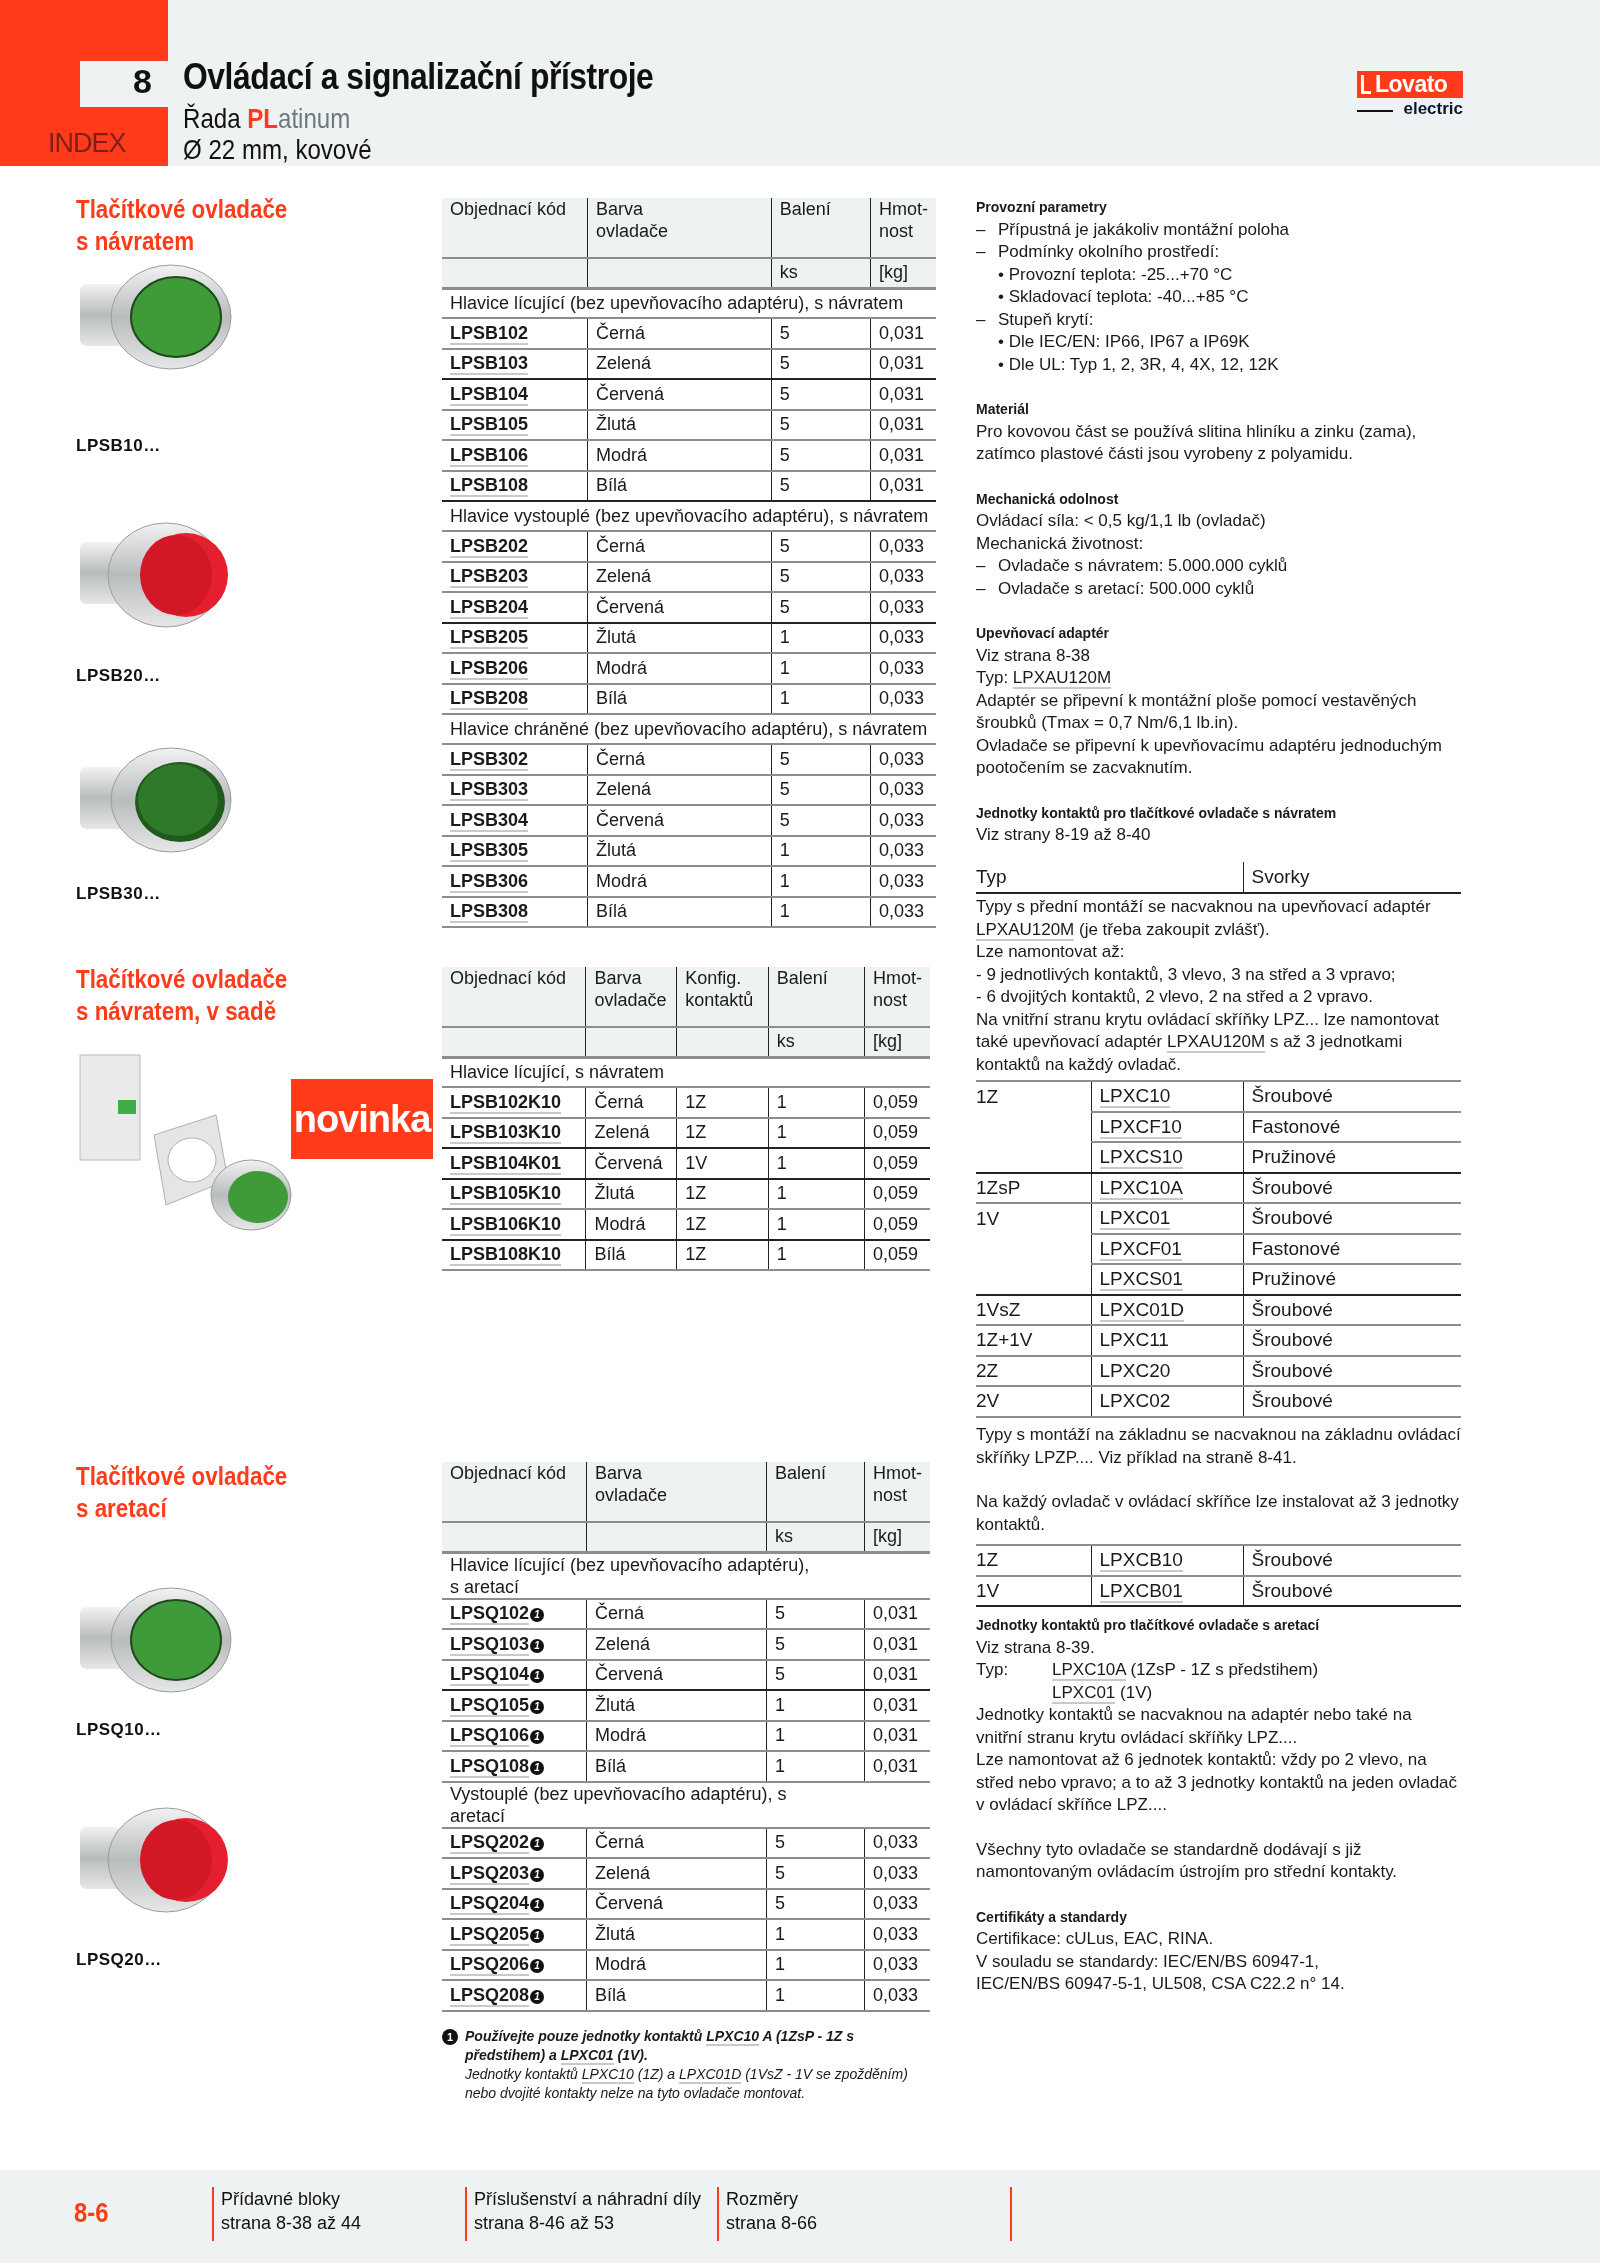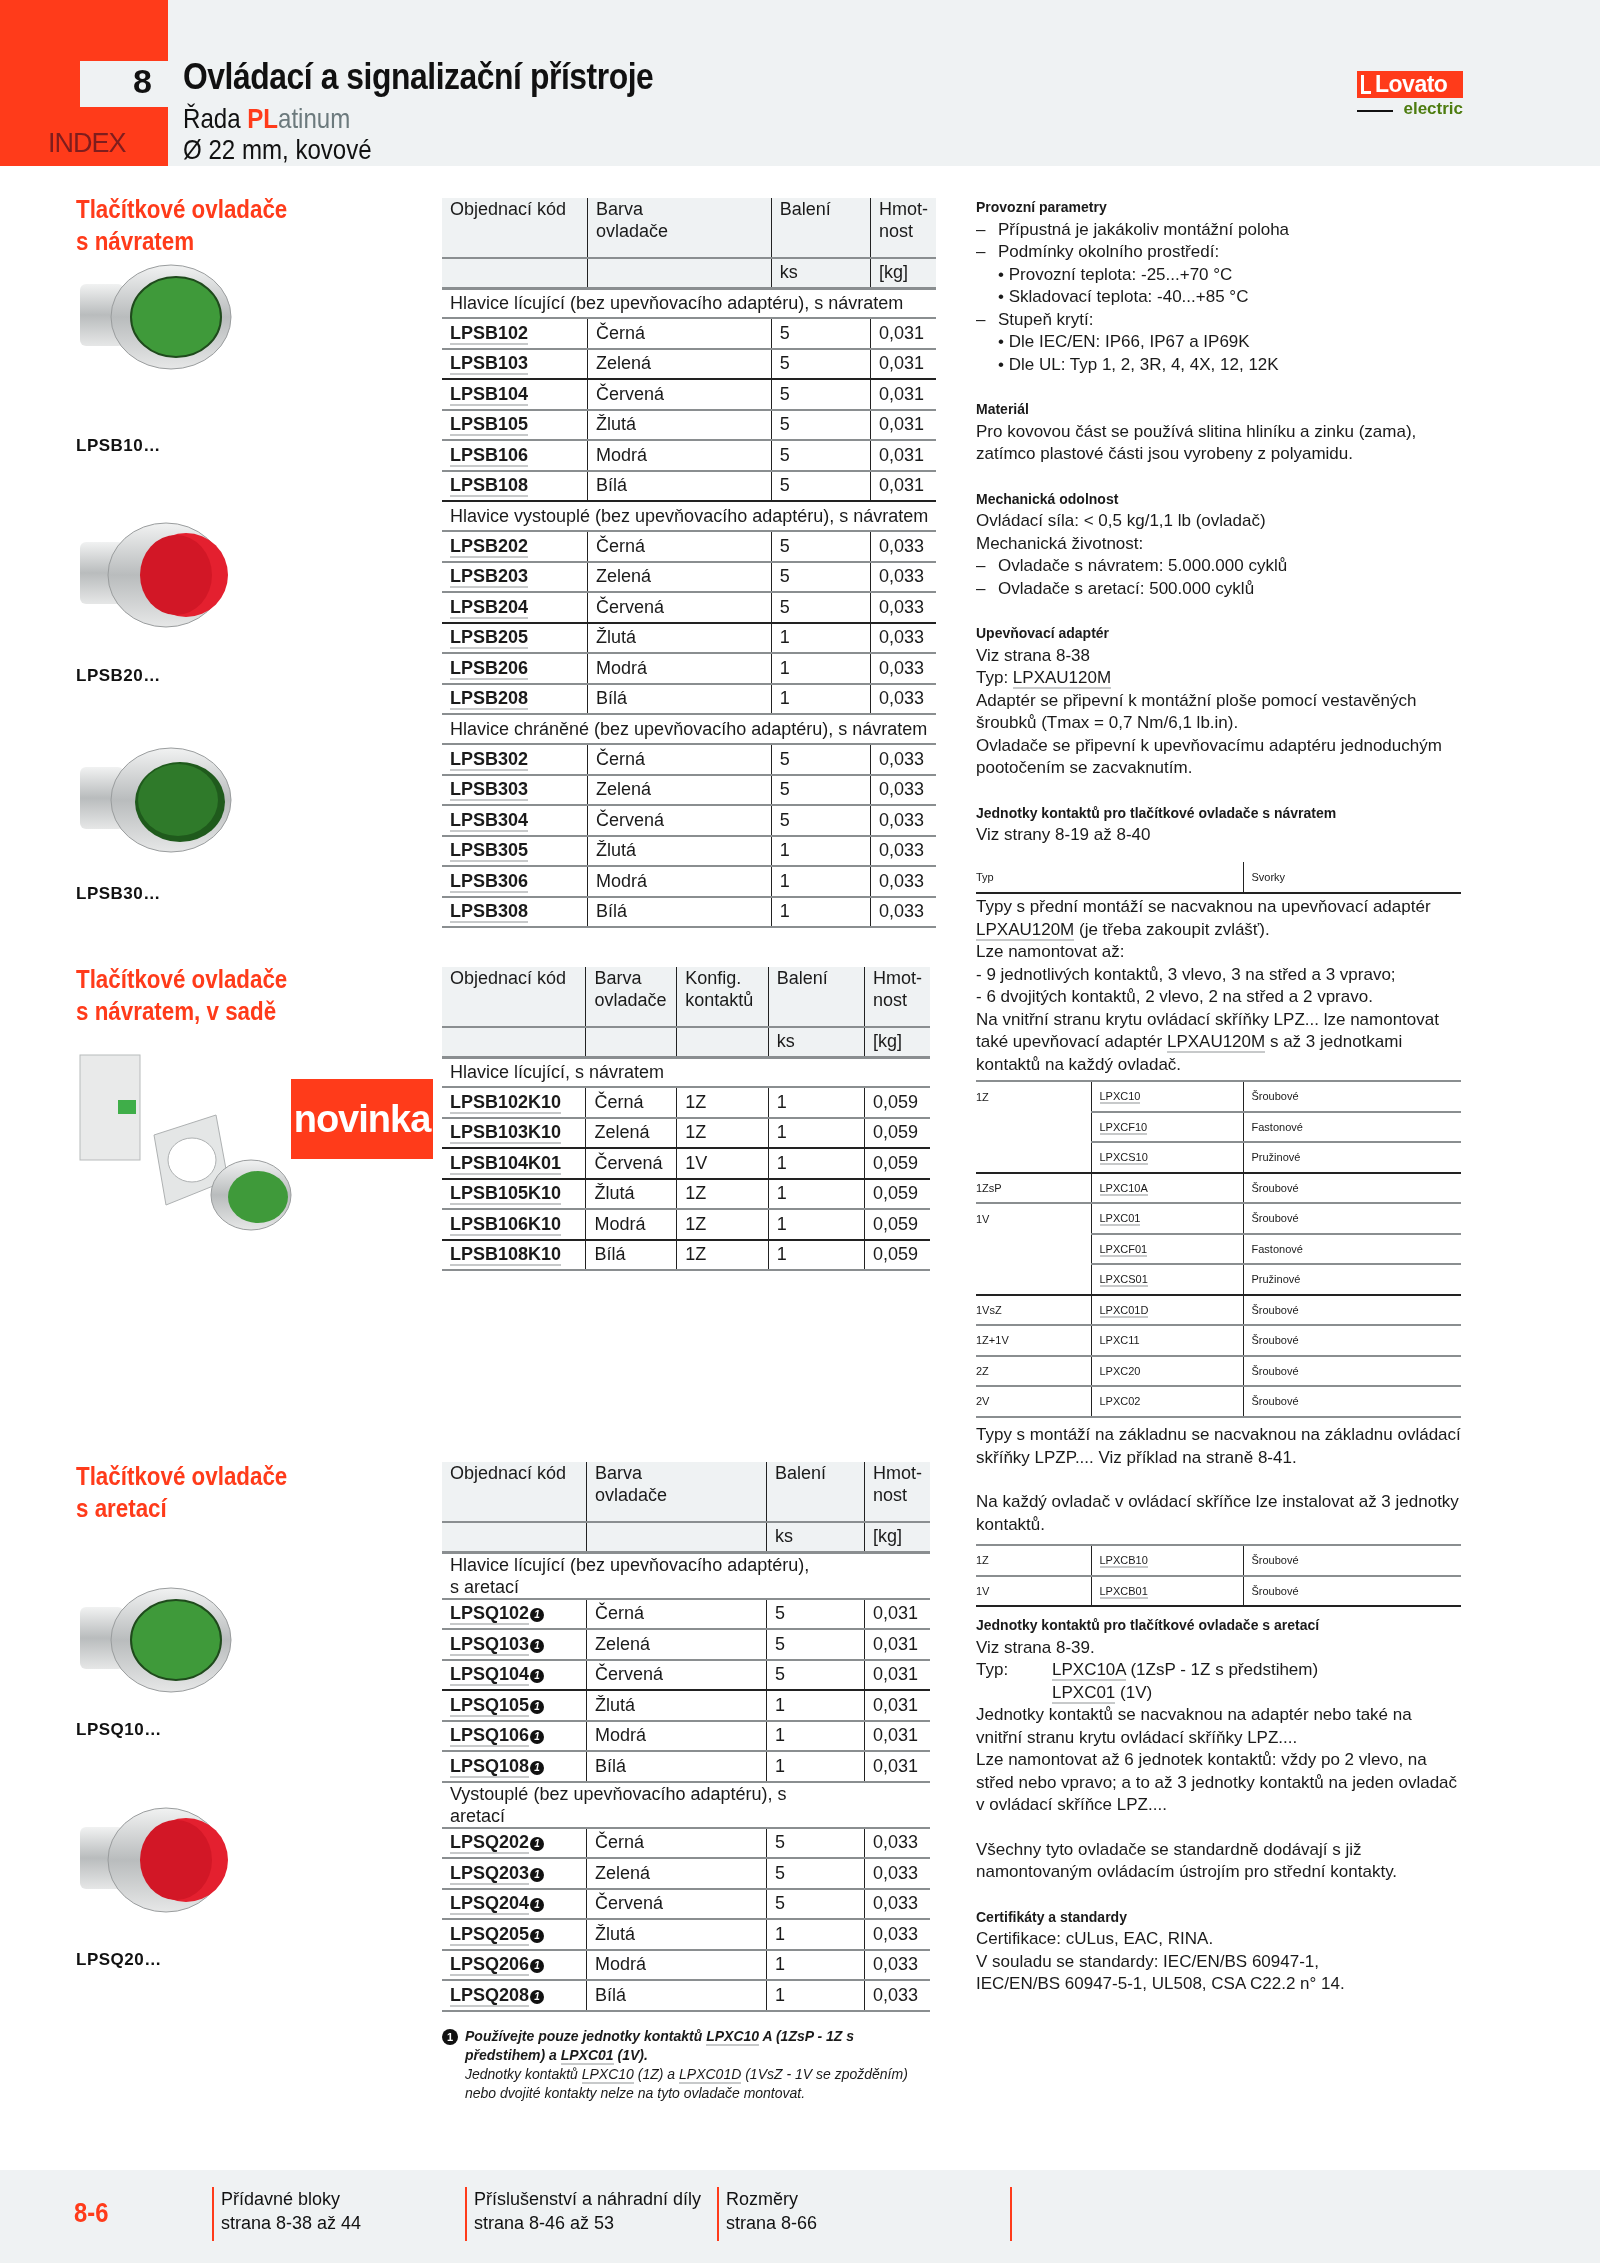--- a/index.html
+++ b/index.html
@@ -13,21 +13,21 @@
   .chapter-num { position: absolute; left: 133px; top: 62px; font-size: 34px; font-weight: bold; color: #111; font-family: "Liberation Sans", sans-serif; }
   .index-label { position: absolute; left: 48px; top: 128px; font-size: 27px; color: #7f1d1d; letter-spacing: -1px; }
   .title { position: absolute; left: 183px; top: 56px; font-size: 37px; font-weight: bold; color: #111; letter-spacing: -0.5px; transform: scaleX(0.86); transform-origin: left top; white-space: nowrap; }
   .subtitle1 { position: absolute; left: 183px; top: 103px; font-size: 28px; color: #111; transform: scaleX(0.86); transform-origin: left top; white-space: nowrap; }
   .subtitle1 .pl { color: #ff3b1a; font-weight: bold; }
   .subtitle1 .atinum { color: #6c7a7d; }
   .subtitle2 { position: absolute; left: 183px; top: 134px; font-size: 28px; color: #111; transform: scaleX(0.86); transform-origin: left top; white-space: nowrap; }
 
   .logo { position: absolute; left: 1357px; top: 71px; width: 106px; height: 27px; background: #ff3b1a; color: #fff; font-weight: bold; font-size: 23px; line-height: 27px; padding-left: 18px; letter-spacing: -0.5px; }
   .logo-mark { position: absolute; left: 4px; top: 4px; width: 10px; height: 19px; border-left: 3px solid #fff; border-bottom: 3px solid #fff; }
-  .logo-sub { position: absolute; left: 1357px; top: 99px; width: 106px; font-size: 17px; font-weight: bold; text-align: right; color: #4d7c0f; }
+  .logo-sub { position: absolute; left: 1357px; top: 99px; width: 106px; font-size: 17px; font-weight: bold; text-align: right; color: #0f172a; }
   .logo-line { position: absolute; left: 1357px; top: 110px; width: 36px; border-top: 2px solid #111; }
 
   
   .sec-title { position: absolute; left: 76px; font-size: 26px; font-weight: bold; color: #ff3b1a; line-height: 32px; transform: scaleX(0.86); transform-origin: left top; white-space: nowrap; }
   .prod-label { position: absolute; left: 76px; font-size: 17px; font-weight: bold; color: #111; letter-spacing: 0.5px; }
   .btn-img { position: absolute; width: 160px; height: 110px; }
   .novinka { position: absolute; left: 291px; top: 1079px; width: 142px; height: 80px; background: #ff3b1a; color: #fff; font-weight: bold; font-size: 38px; line-height: 80px; text-align: center; letter-spacing: -1px; }
 
   
   .tbl { position: absolute; left: 442px; width: 488px; border-collapse: collapse; font-size: 18px; }
@@ -47,21 +47,21 @@
   .footnote .fn-body { margin-left: 23px; font-style: italic; }
   .footnote .fn-bold { font-weight: bold; }
   .u { border-bottom: 2px solid #c7c9ca; }
 
   
   .rcol { position: absolute; left: 976px; width: 485px; font-size: 17px; line-height: 22.5px; }
   .rcol h4 { font-size: 14px; font-weight: bold; }
   .rcol .dash { padding-left: 22px; position: relative; }
   .rcol .dash::before { content: "–"; position: absolute; left: 0; }
   .rcol .bullet { padding-left: 22px; }
-  .rtbl { position: absolute; left: 976px; width: 485px; border-collapse: collapse; font-size: 11px; }
+  .rtbl { position: absolute; left: 976px; width: 485px; border-collapse: collapse; font-size: 19px; }
   .rtbl td { height: 30.5px; padding: 0 8px; border-bottom: 2px solid #8a8e90; vertical-align: middle; white-space: nowrap; }
   .rtbl td + td { border-left: 1px solid #222; }
   .rtbl td.col1 { padding-left: 0; width: 115px; }
   .rtbl td.col2 { width: 152px; }
   .rtbl tr.dark td { border-bottom-color: #222; }
   .rtbl td.noborder { border-bottom: none; }
 
   
   .footer { position: absolute; left: 0; top: 2170px; width: 1600px; height: 93px; background: #eff2f3; }
   .page-num { position: absolute; left: 74px; top: 2197px; font-size: 28px; font-weight: bold; color: #ff3b1a; transform: scaleX(0.85); transform-origin: left top; }

